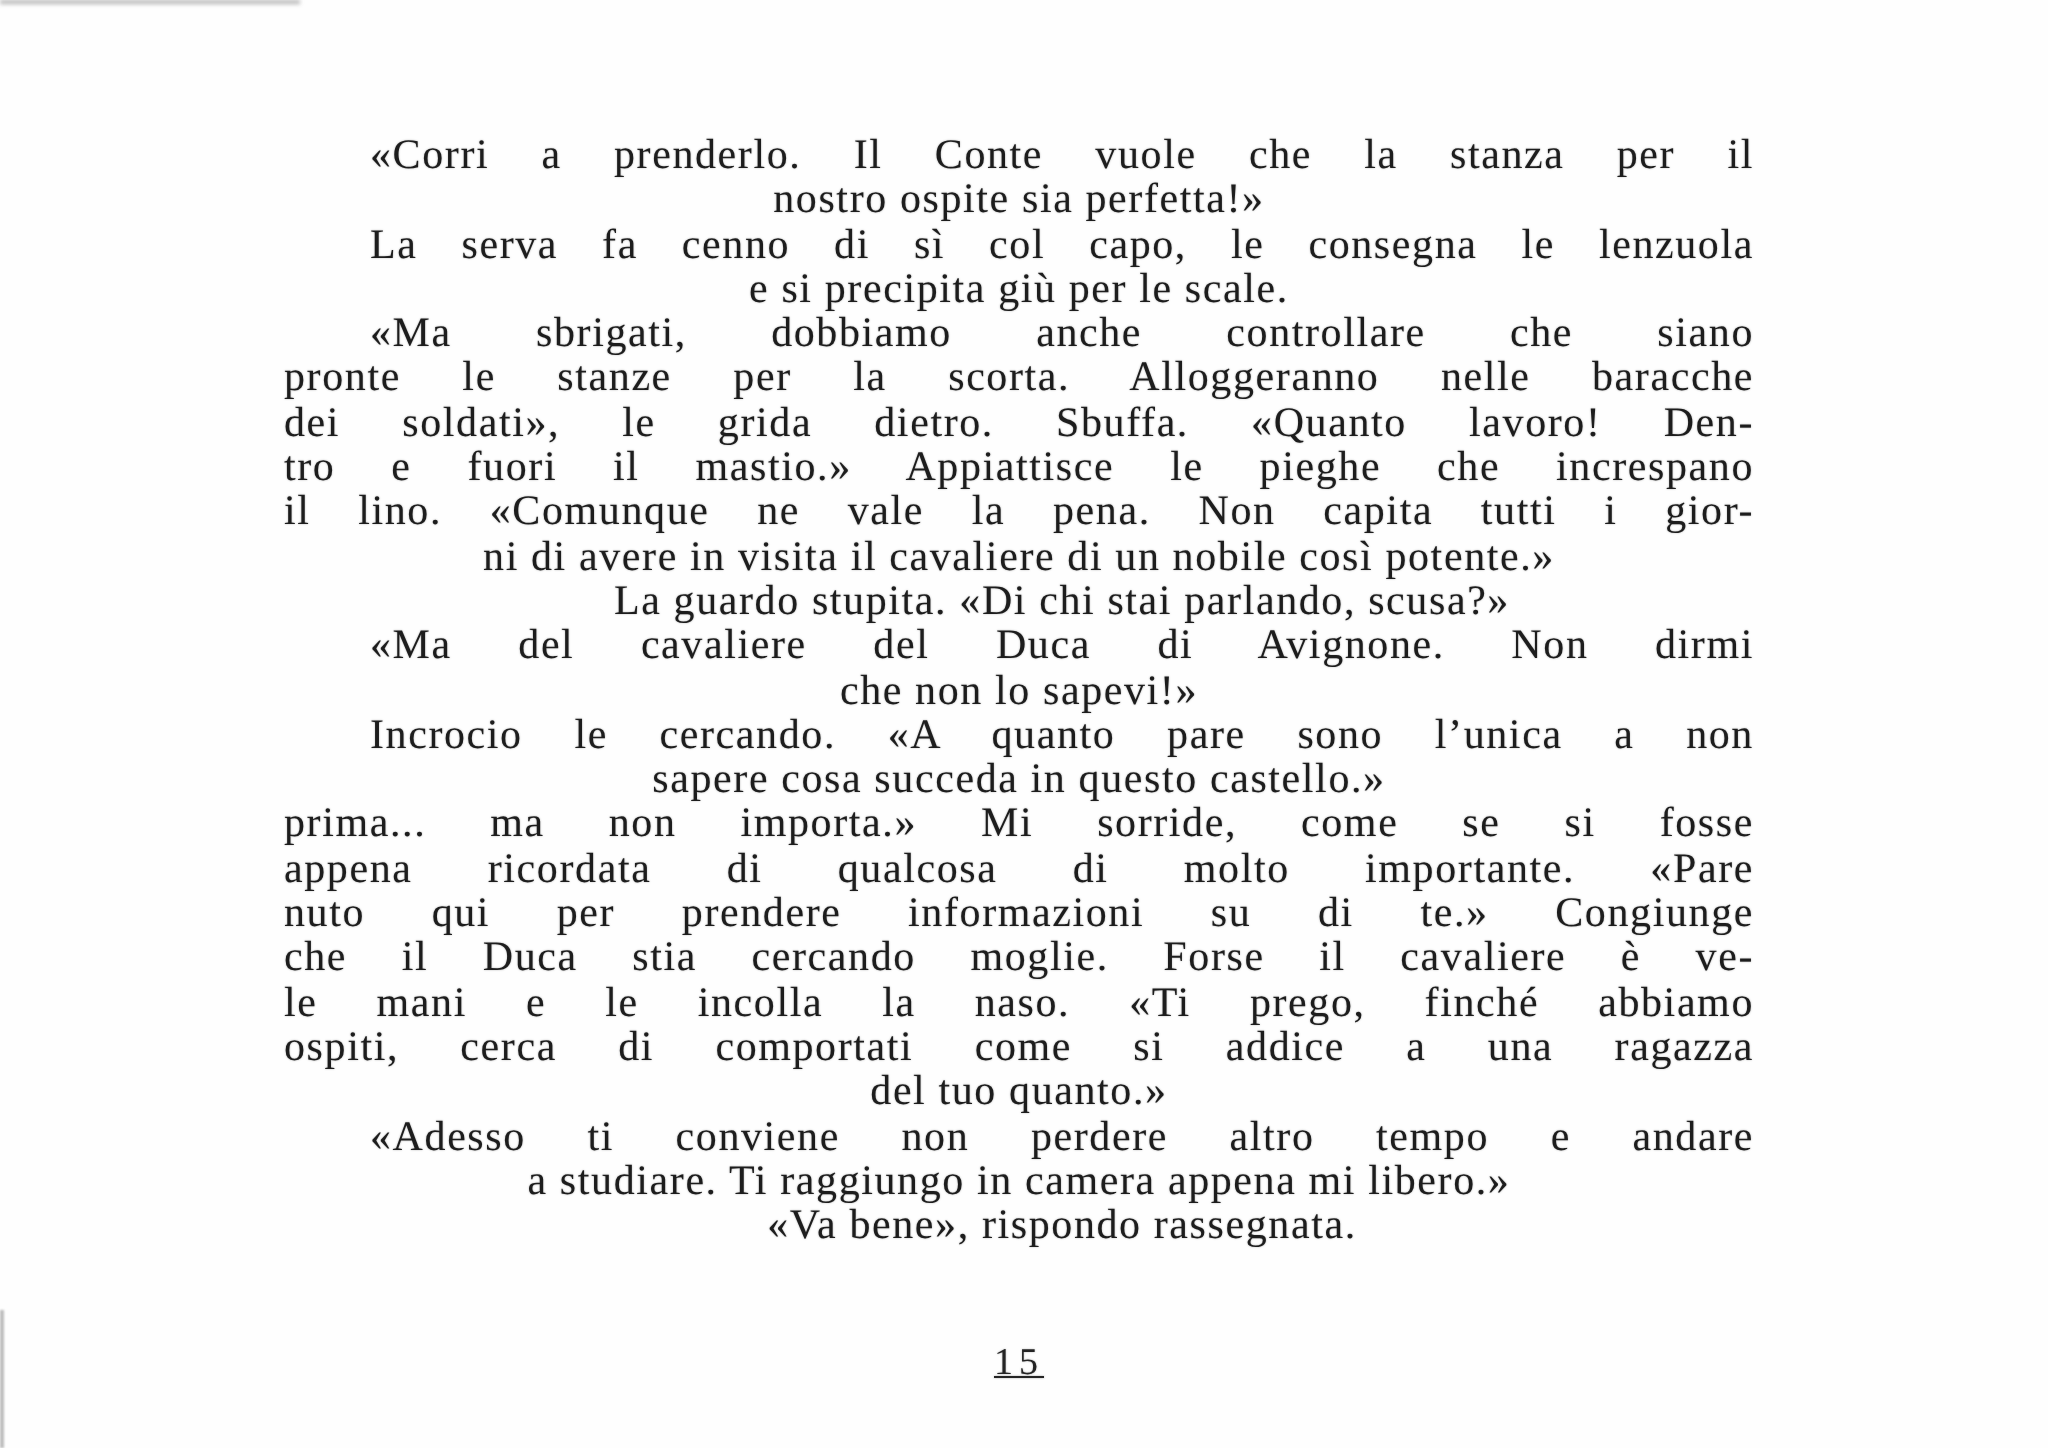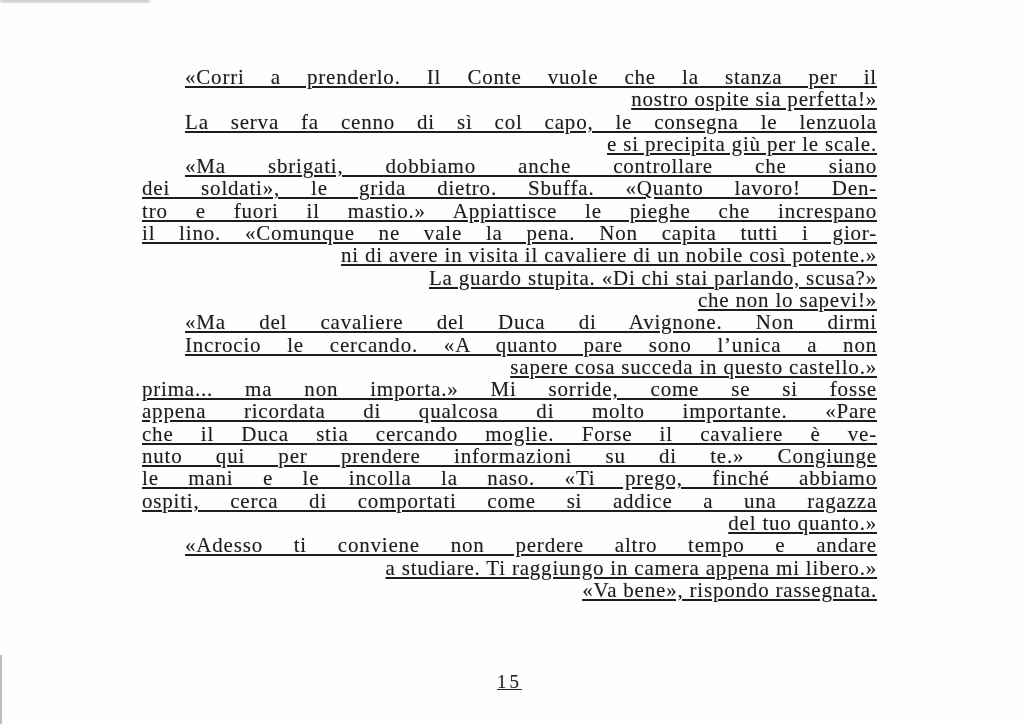--- a/index.html
+++ b/index.html
@@ -23,24 +23,24 @@
     position: absolute;
     left: 142px;
     top: 66px;
     width: 735px;
     color: #1d1d1d;
     font-size: 21px;
     line-height: 22.3px;
     letter-spacing: 0.8px;
     text-shadow: 0 0 1px rgba(30,30,30,0.35);
   }
-  .para { margin: 0; text-decoration: underline; }
+  .para { margin: 0; }
   .line {
     white-space: normal;
-    text-align: right;
+    text-align: center;
   }
   .line.just {
     text-align: justify;
     text-align-last: justify;
   }
   .line.first {
     padding-left: 43px;
   }
   .page-number {
     position: absolute;
@@ -81,41 +81,42 @@
       <div class="para">
         <div class="line first just">«Corri a prenderlo. Il Conte vuole che la stanza per il</div>
         <div class="line">nostro ospite sia perfetta!»</div>
       </div>
       <div class="para">
         <div class="line first just">La serva fa cenno di sì col capo, le consegna le lenzuola</div>
         <div class="line">e si precipita giù per le scale.</div>
       </div>
       <div class="para">
         <div class="line first just">«Ma sbrigati, dobbiamo anche controllare che siano</div>
+        <div class="line just">pronte le stanze per la scorta. Alloggeranno nelle baracche</div>
         <div class="line just">dei soldati», le grida dietro. Sbuffa. «Quanto lavoro! Den-</div>
         <div class="line just">tro e fuori il mastio.» Appiattisce le pieghe che increspano</div>
         <div class="line just">il lino. «Comunque ne vale la pena. Non capita tutti i gior-</div>
         <div class="line">ni di avere in visita il cavaliere di un nobile così potente.»</div>
       </div>
       <div class="para">
         <div class="line first">La guardo stupita. «Di chi stai parlando, scusa?»</div>
       </div>
       <div class="para">
+        <div class="line first just">«Ma del cavaliere del Duca di Avignone. Non dirmi</div>
         <div class="line">che non lo sapevi!»</div>
-        <div class="line first just">«Ma del cavaliere del Duca di Avignone. Non dirmi</div>
       </div>
       <div class="para">
         <div class="line first just">Incrocio le cercando. «A quanto pare sono l’unica a non</div>
         <div class="line">sapere cosa succeda in questo castello.»</div>
       </div>
       <div class="para">
         <div class="line just">prima... ma non importa.» Mi sorride, come se si fosse</div>
         <div class="line just">appena ricordata di qualcosa di molto importante. «Pare</div>
+        <div class="line just">nuto qui per prendere informazioni su di te.» Congiunge</div>
         <div class="line just">che il Duca stia cercando moglie. Forse il cavaliere è ve-</div>
-        <div class="line just">nuto qui per prendere informazioni su di te.» Congiunge</div>
         <div class="line just">le mani e le incolla la naso. «Ti prego, finché abbiamo</div>
         <div class="line just">ospiti, cerca di comportati come si addice a una ragazza</div>
         <div class="line">del tuo quanto.»</div>
       </div>
       <div class="para">
         <div class="line first just">«Adesso ti conviene non perdere altro tempo e andare</div>
         <div class="line">a studiare. Ti raggiungo in camera appena mi libero.»</div>
       </div>
       <div class="para">
         <div class="line first">«Va bene», rispondo rassegnata.</div>

